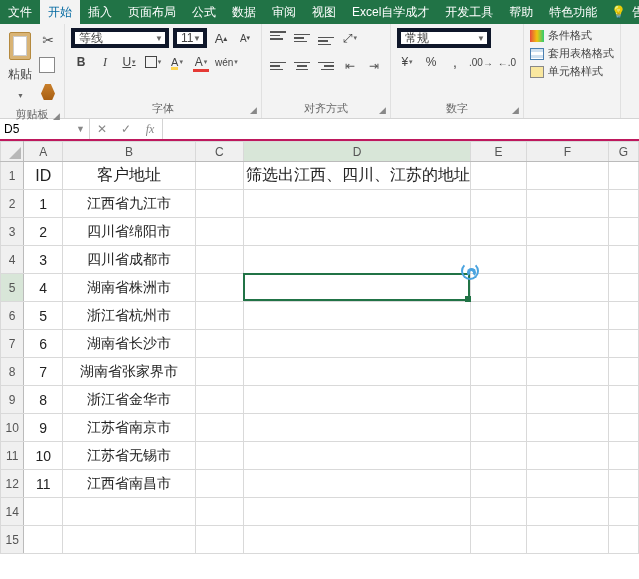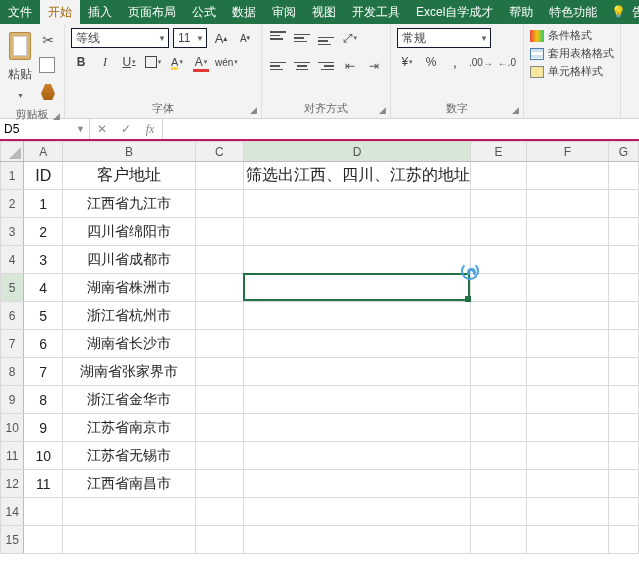--- a/index.html
+++ b/index.html
@@ -1,21 +1,21 @@
 <!DOCTYPE html>
 <html><head>
 <meta charset="utf-8">
 <style>
 * { margin: 0; padding: 0; box-sizing: border-box; font-family: "Microsoft YaHei", Arial, sans-serif; }
 body { background: #fff; width: 639px; height: 579px; overflow: hidden; position: relative; }
 
 
 .ribbon-tabs { background: #217346; height: 24px; display: flex; align-items: center; font-size: 12px; color: #fff; }
 .ribbon-tabs .tab { padding: 0 8px; height: 24px; display: flex; align-items: center; cursor: pointer; white-space: nowrap; }
-.ribbon-tabs .tab.active { background: #f3f3f3; color: #a16207; }
+.ribbon-tabs .tab.active { background: #f3f3f3; color: #0369a1; }
 .ribbon-tabs .right { margin-left: auto; display: flex; align-items: center; }
 .ribbon-tabs .bulb { margin: 0 6px; opacity: .9; }
 
 
 .ribbon { background: #f3f3f3; border-bottom: 1px solid #d4d4d4; height: 95px; display: flex; font-size: 12px; color: #444; }
 .group { border-right: 1px solid #e0e0e0; padding: 4px 6px 2px 6px; display: flex; flex-direction: column; position: relative; }
 .group-content { flex: 1; display: flex; align-items: flex-start; }
 .group-label { text-align: center; font-size: 11px; color: #666; padding-top: 2px; position: relative; }
 .group-label .dlaunch { position: absolute; right: -2px; bottom: 1px; font-size: 9px; color: #888; }
 
@@ -25,21 +25,21 @@
 .paste-board { width: 22px; height: 28px; background: #d9b475; border: 1px solid #b58a3f; border-radius: 2px; position: relative; }
 .paste-board:before { content: ""; position: absolute; top: 3px; left: 3px; right: 3px; bottom: 3px; background: #fff; border: 1px solid #ccc; }
 .clip-side { display: flex; flex-direction: column; gap: 6px; margin-left: 4px; margin-top: 2px; }
 .scissors { color: #555; font-size: 14px; }
 .copy-icn { width: 14px; height: 14px; border: 1px solid #888; background: #fff; position: relative; }
 .copy-icn:before { content: ""; position: absolute; left: -3px; top: -3px; width: 14px; height: 14px; border: 1px solid #888; background: #fff; }
 .brush { width: 14px; height: 16px; background: linear-gradient(#c97f2a,#a85f12); clip-path: polygon(30% 0,70% 0,100% 60%,80% 100%,20% 100%,0 60%); }
 
 
 .row { display: flex; align-items: center; gap: 4px; margin-bottom: 4px; }
-.dd { border: 1px solid #0f172a; background: #fff; height: 20px; display: flex; align-items: center; padding: 0 14px 0 4px; position: relative; font-size: 12px; }
+.dd { border: 4px solid #0f172a; background: #fff; height: 20px; display: flex; align-items: center; padding: 0 14px 0 4px; position: relative; font-size: 12px; }
 .dd .arr { position: absolute; right: 2px; font-size: 8px; color: #666; }
 .btn { min-width: 20px; height: 20px; display: flex; align-items: center; justify-content: center; cursor: pointer; position: relative; }
 .btn .dd-arr { font-size: 7px; color: #666; margin-left: 1px; }
 .bold { font-weight: bold; }
 .ital { font-style: italic; font-family: serif; }
 .uline { text-decoration: underline; }
 .border-ic { width: 12px; height: 12px; border: 1px solid #444; }
 .fontcolor { position: relative; }
 .fontcolor .bar { position: absolute; bottom: 0; left: 2px; right: 2px; height: 3px; background: #e53935; }
 
@@ -106,22 +106,22 @@
 
 <div class="ribbon-tabs">
   <div class="tab">文件</div>
   <div class="tab active">开始</div>
   <div class="tab">插入</div>
   <div class="tab">页面布局</div>
   <div class="tab">公式</div>
   <div class="tab">数据</div>
   <div class="tab">审阅</div>
   <div class="tab">视图</div>
+  <div class="tab">Excel自学成才</div>
   <div class="tab">开发工具</div>
-  <div class="tab">Excel自学成才</div>
   <div class="tab">帮助</div>
   <div class="tab">特色功能</div>
   <div class="right">
     <span class="bulb">💡</span>
     <span>告</span>
   </div>
 </div>
 
 <div class="ribbon">
 

